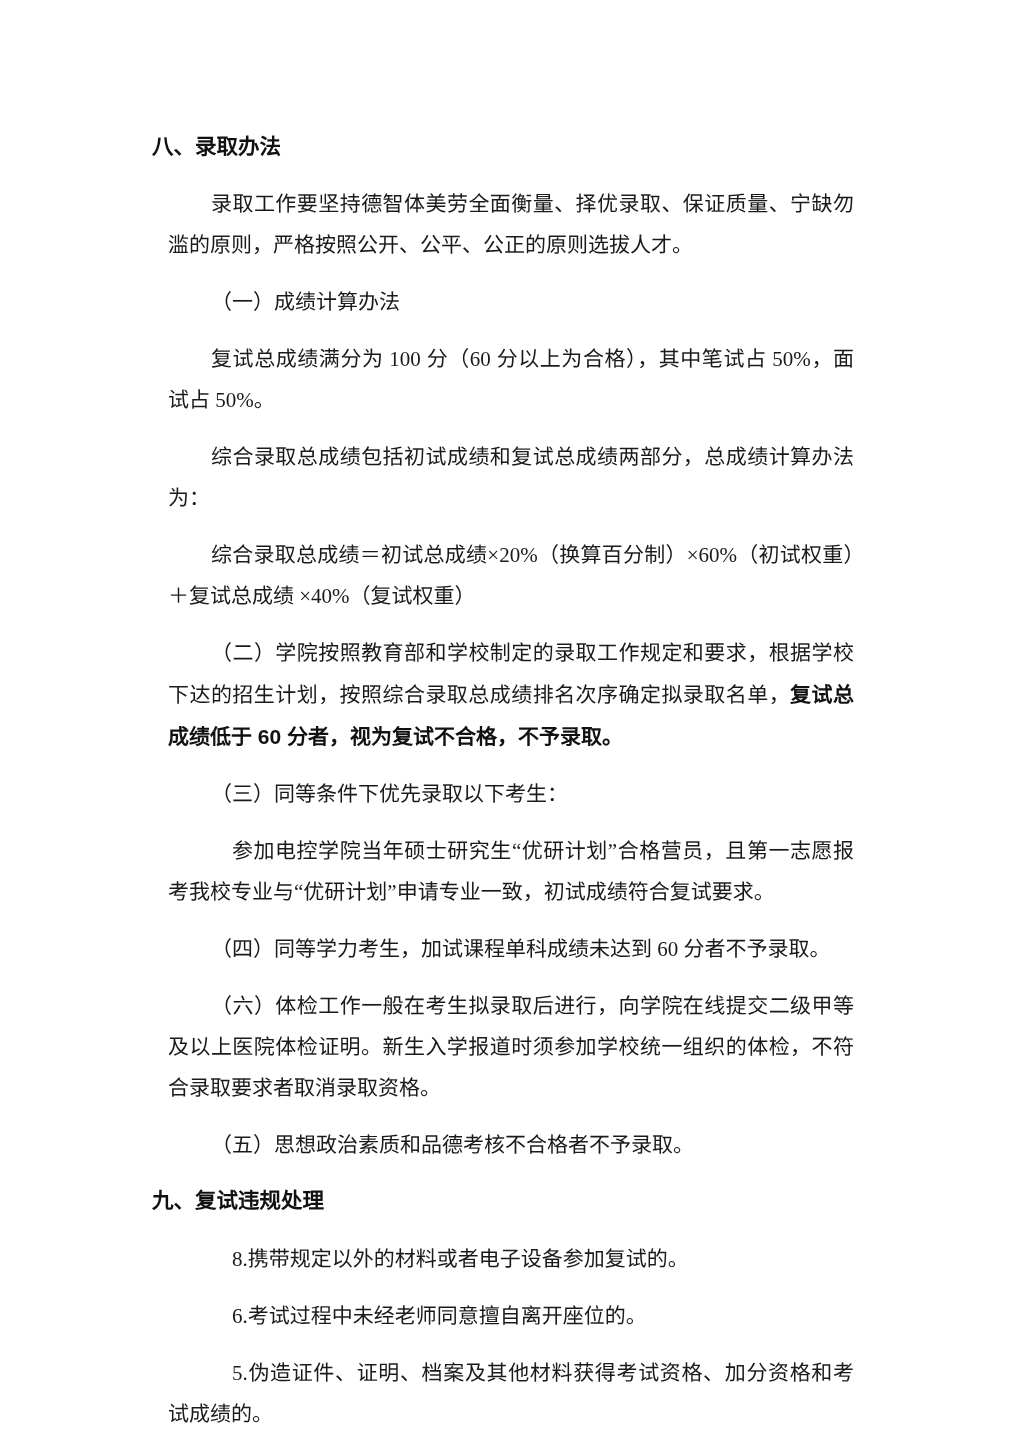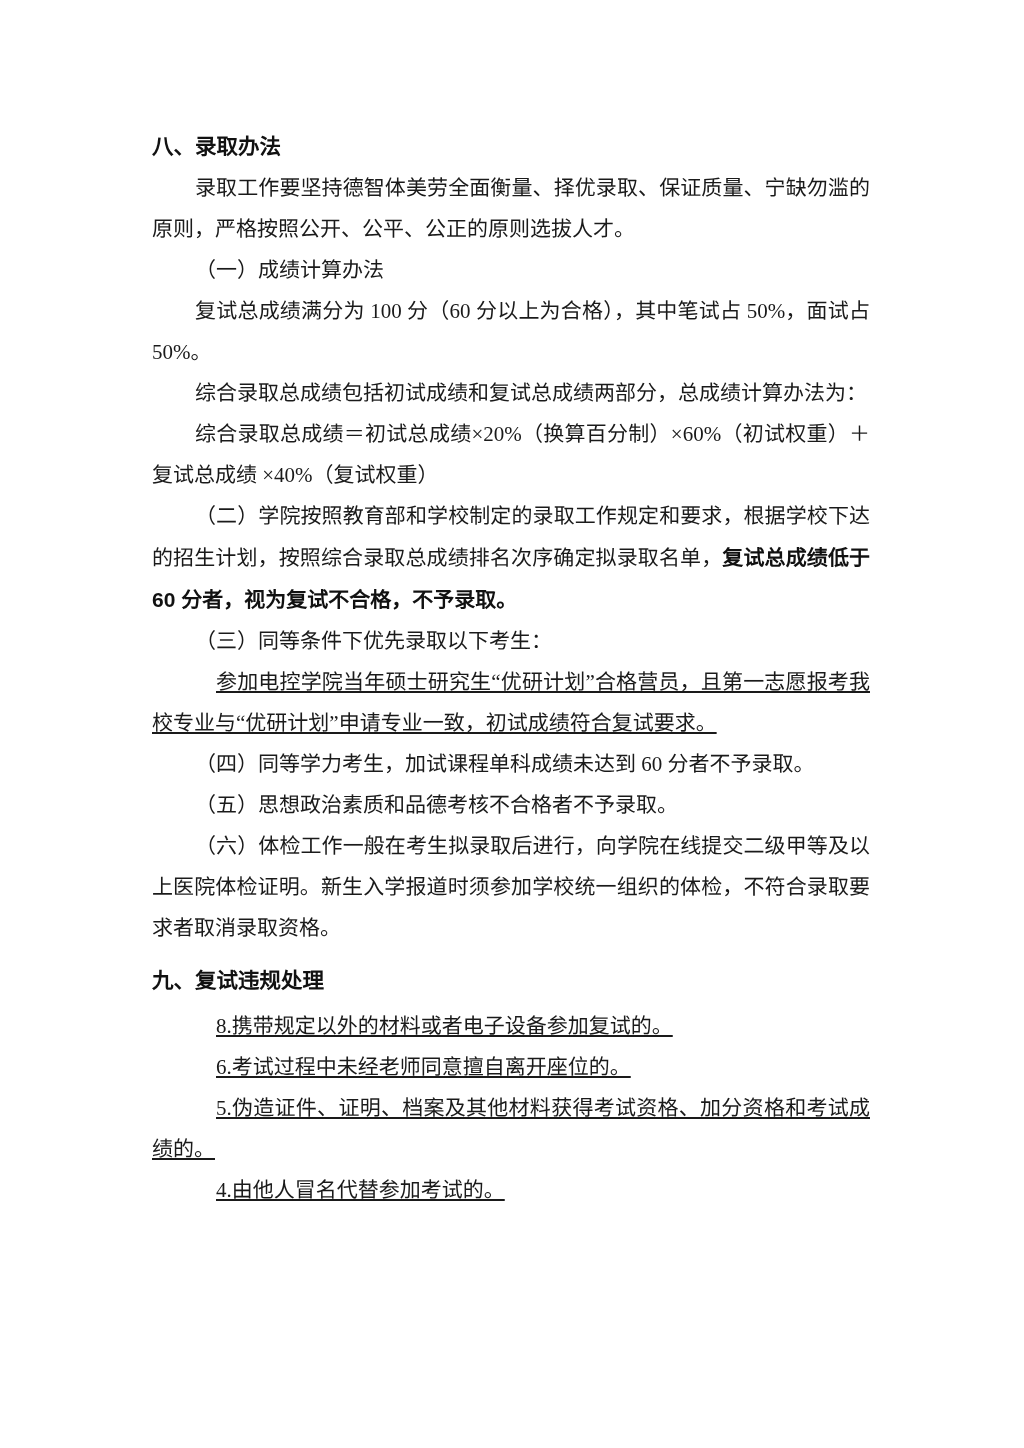--- a/index.html
+++ b/index.html
@@ -14,36 +14,37 @@
     box-sizing: border-box;
     background: #ffffff;
     color: #1a1a1a;
     padding: 127px 154px 0 152px;
     font-family: "Liberation Serif", "DejaVu Serif", serif;
     font-size: 21px;
     line-height: 41px;
     overflow: hidden;
   }
   .para {
-    margin: 0;
+    margin: 16px;
     text-align: justify;
   }
   .indent-2 { text-indent: 43px; }
-  .indent-3 { text-indent: 64px; text-decoration: underline; }
+  .indent-3 { text-indent: 64px; }
   .doc-heading {
     margin: 0;
     font-size: 21.5px;
     line-height: 41px;
     font-weight: bold;
     color: #111111;
     font-family: "Liberation Sans", "DejaVu Sans", sans-serif;
   }
   .doc-heading.second {
     margin-top: 12px;
     margin-bottom: 4px;
+    font-family: Liberation Mono, monospace;
   }
   .bold-run {
     font-weight: bold;
     font-family: "Liberation Sans", "DejaVu Sans", sans-serif;
     color: #111111;
   }
 </style>
 </head>
 <body>
 
@@ -62,23 +63,23 @@
   <p class="para indent-2">综合录取总成绩＝初试总成绩×20%（换算百分制）×60%（初试权重）＋复试总成绩 ×40%（复试权重）</p>
 
   <p class="para indent-2"><span>（二）学院按照教育部和学校制定的录取工作规定和要求，根据学校下达的招生计划，按照综合录取总成绩排名次序确定拟录取名单，</span><span class="bold-run">复试总成绩低于 60 分者，视为复试不合格，不予录取。</span></p>
 
   <p class="para indent-2">（三）同等条件下优先录取以下考生：</p>
 
   <p class="para indent-3">参加电控学院当年硕士研究生“优研计划”合格营员，且第一志愿报考我校专业与“优研计划”申请专业一致，初试成绩符合复试要求。</p>
 
   <p class="para indent-2">（四）同等学力考生，加试课程单科成绩未达到 60 分者不予录取。</p>
 
+  <p class="para indent-2">（六）体检工作一般在考生拟录取后进行，向学院在线提交二级甲等及以上医院体检证明。新生入学报道时须参加学校统一组织的体检，不符合录取要求者取消录取资格。</p>
+
   <p class="para indent-2">（五）思想政治素质和品德考核不合格者不予录取。</p>
-
-  <p class="para indent-2">（六）体检工作一般在考生拟录取后进行，向学院在线提交二级甲等及以上医院体检证明。新生入学报道时须参加学校统一组织的体检，不符合录取要求者取消录取资格。</p>
 
   <h1 class="doc-heading second">九、复试违规处理</h1>
 
 
   <p class="para indent-3">8.携带规定以外的材料或者电子设备参加复试的。</p>
 
   <p class="para indent-3">6.考试过程中未经老师同意擅自离开座位的。</p>
 
   <p class="para indent-3">5.伪造证件、证明、档案及其他材料获得考试资格、加分资格和考试成绩的。</p>
 

